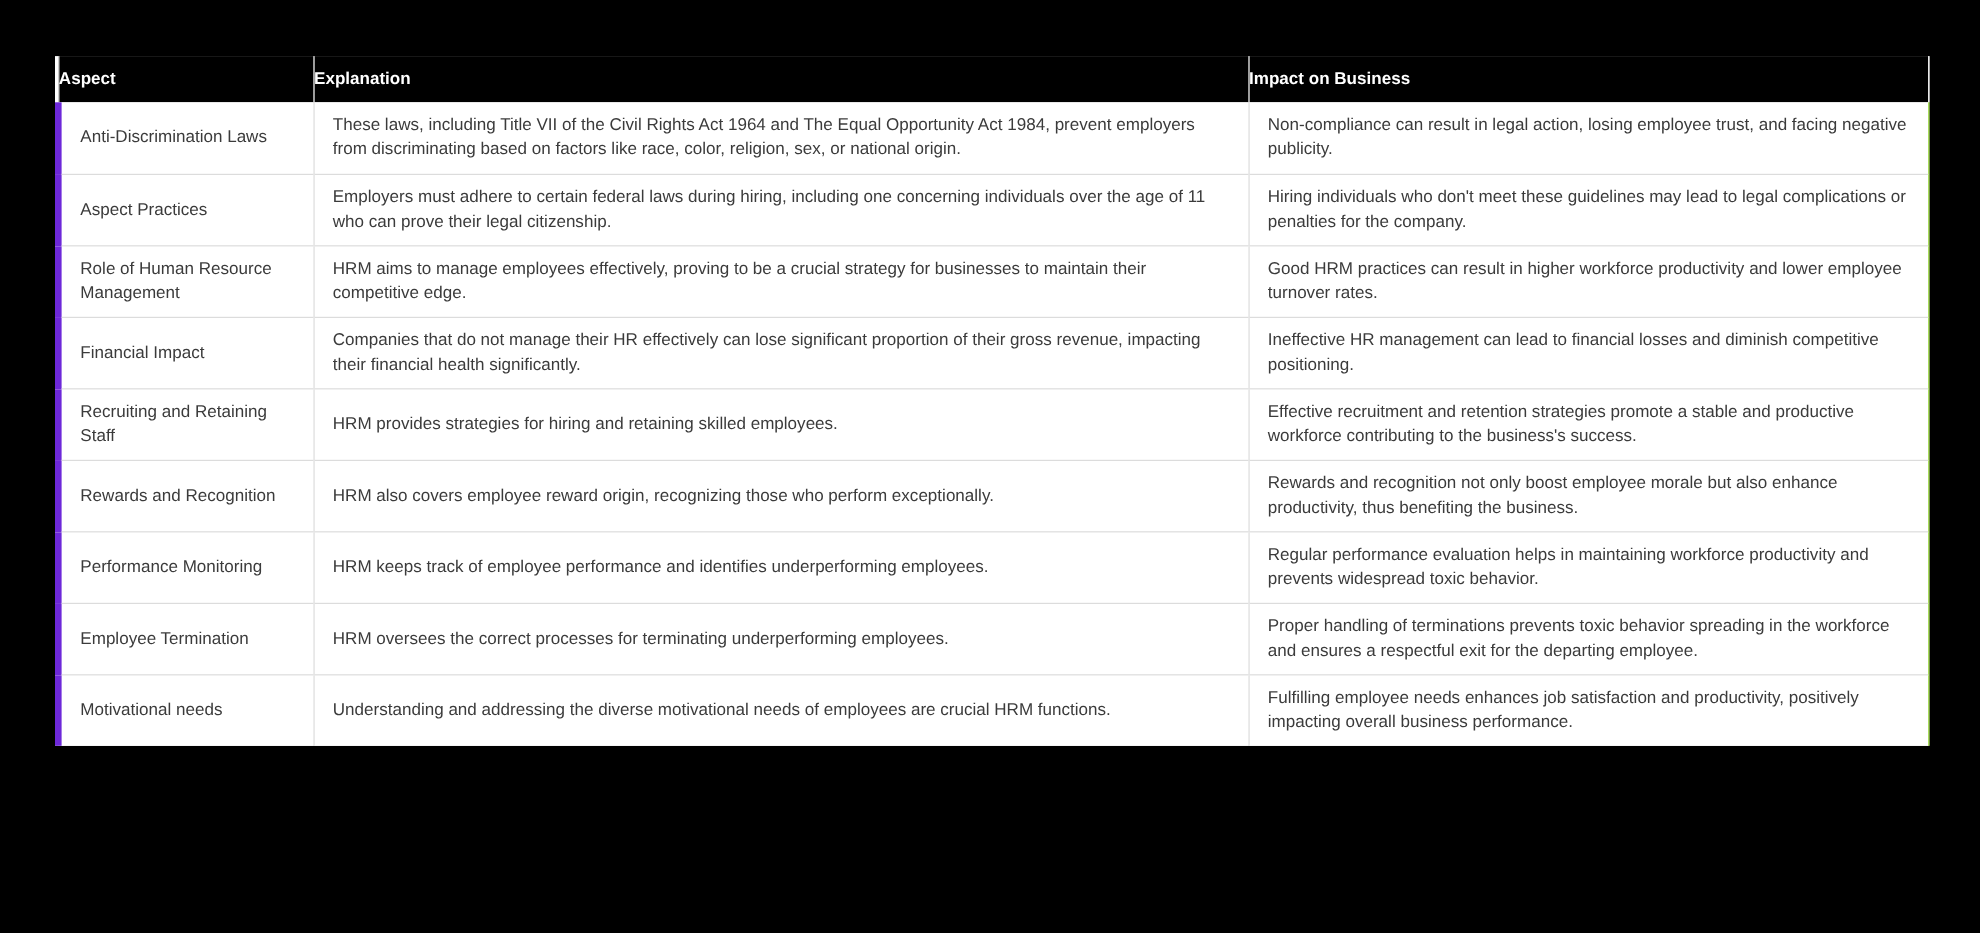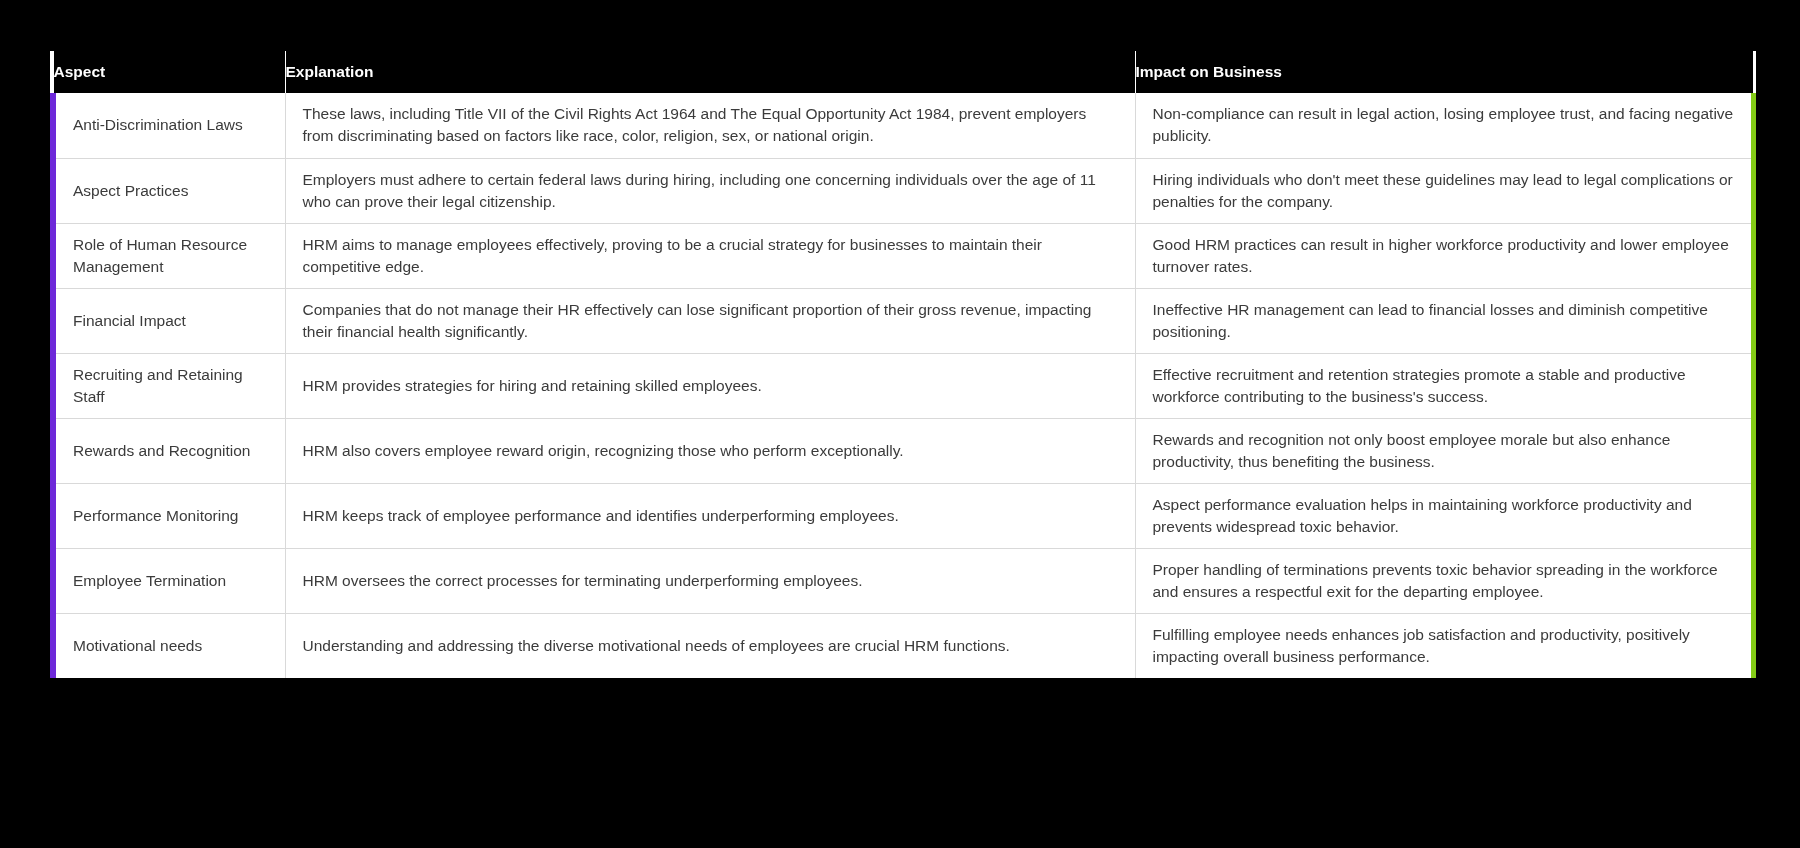--- a/index.html
+++ b/index.html
@@ -68,21 +68,21 @@
     line-height: 22px;
     height: 65px;
     padding: 10px 17px;
     vertical-align: middle;
     border-top: 1px solid #d9d9d9;
     border-left: 1px solid #d9d9d9;
     border-right: 1px solid #d9d9d9;
   }
   table.hrm-table tbody tr:first-child td { border-top: none; }
   table.hrm-table tbody td:first-child  { border-left: 6px solid #6d28d9; }
-  table.hrm-table tbody td:last-child   { border-right: 5px solid #84cc16; }
+  table.hrm-table tbody td:last-child   { border-right: 1px solid #84cc16; }
 </style>
 </head>
 <body>
 
 <div class="stage">
   <div class="table-wrap">
 
 
     <table class="hrm-table">
       <colgroup>
@@ -130,21 +130,21 @@
 
       <tr>
         <td>Rewards and Recognition</td>
         <td>HRM also covers employee reward origin, recognizing those who perform exceptionally.</td>
         <td>Rewards and recognition not only boost employee morale but also enhance productivity, thus benefiting the business.</td>
       </tr>
 
       <tr>
         <td>Performance Monitoring</td>
         <td>HRM keeps track of employee performance and identifies underperforming employees.</td>
-        <td>Aspect performance evaluation helps in maintaining workforce productivity and prevents widespread toxic behavior.</td>
+        <td>Regular performance evaluation helps in maintaining workforce productivity and prevents widespread toxic behavior.</td>
       </tr>
 
       <tr>
         <td>Employee Termination</td>
         <td>HRM oversees the correct processes for terminating underperforming employees.</td>
         <td>Proper handling of terminations prevents toxic behavior spreading in the workforce and ensures a respectful exit for the departing employee.</td>
       </tr>
 
       <tr>
         <td>Motivational needs</td>

